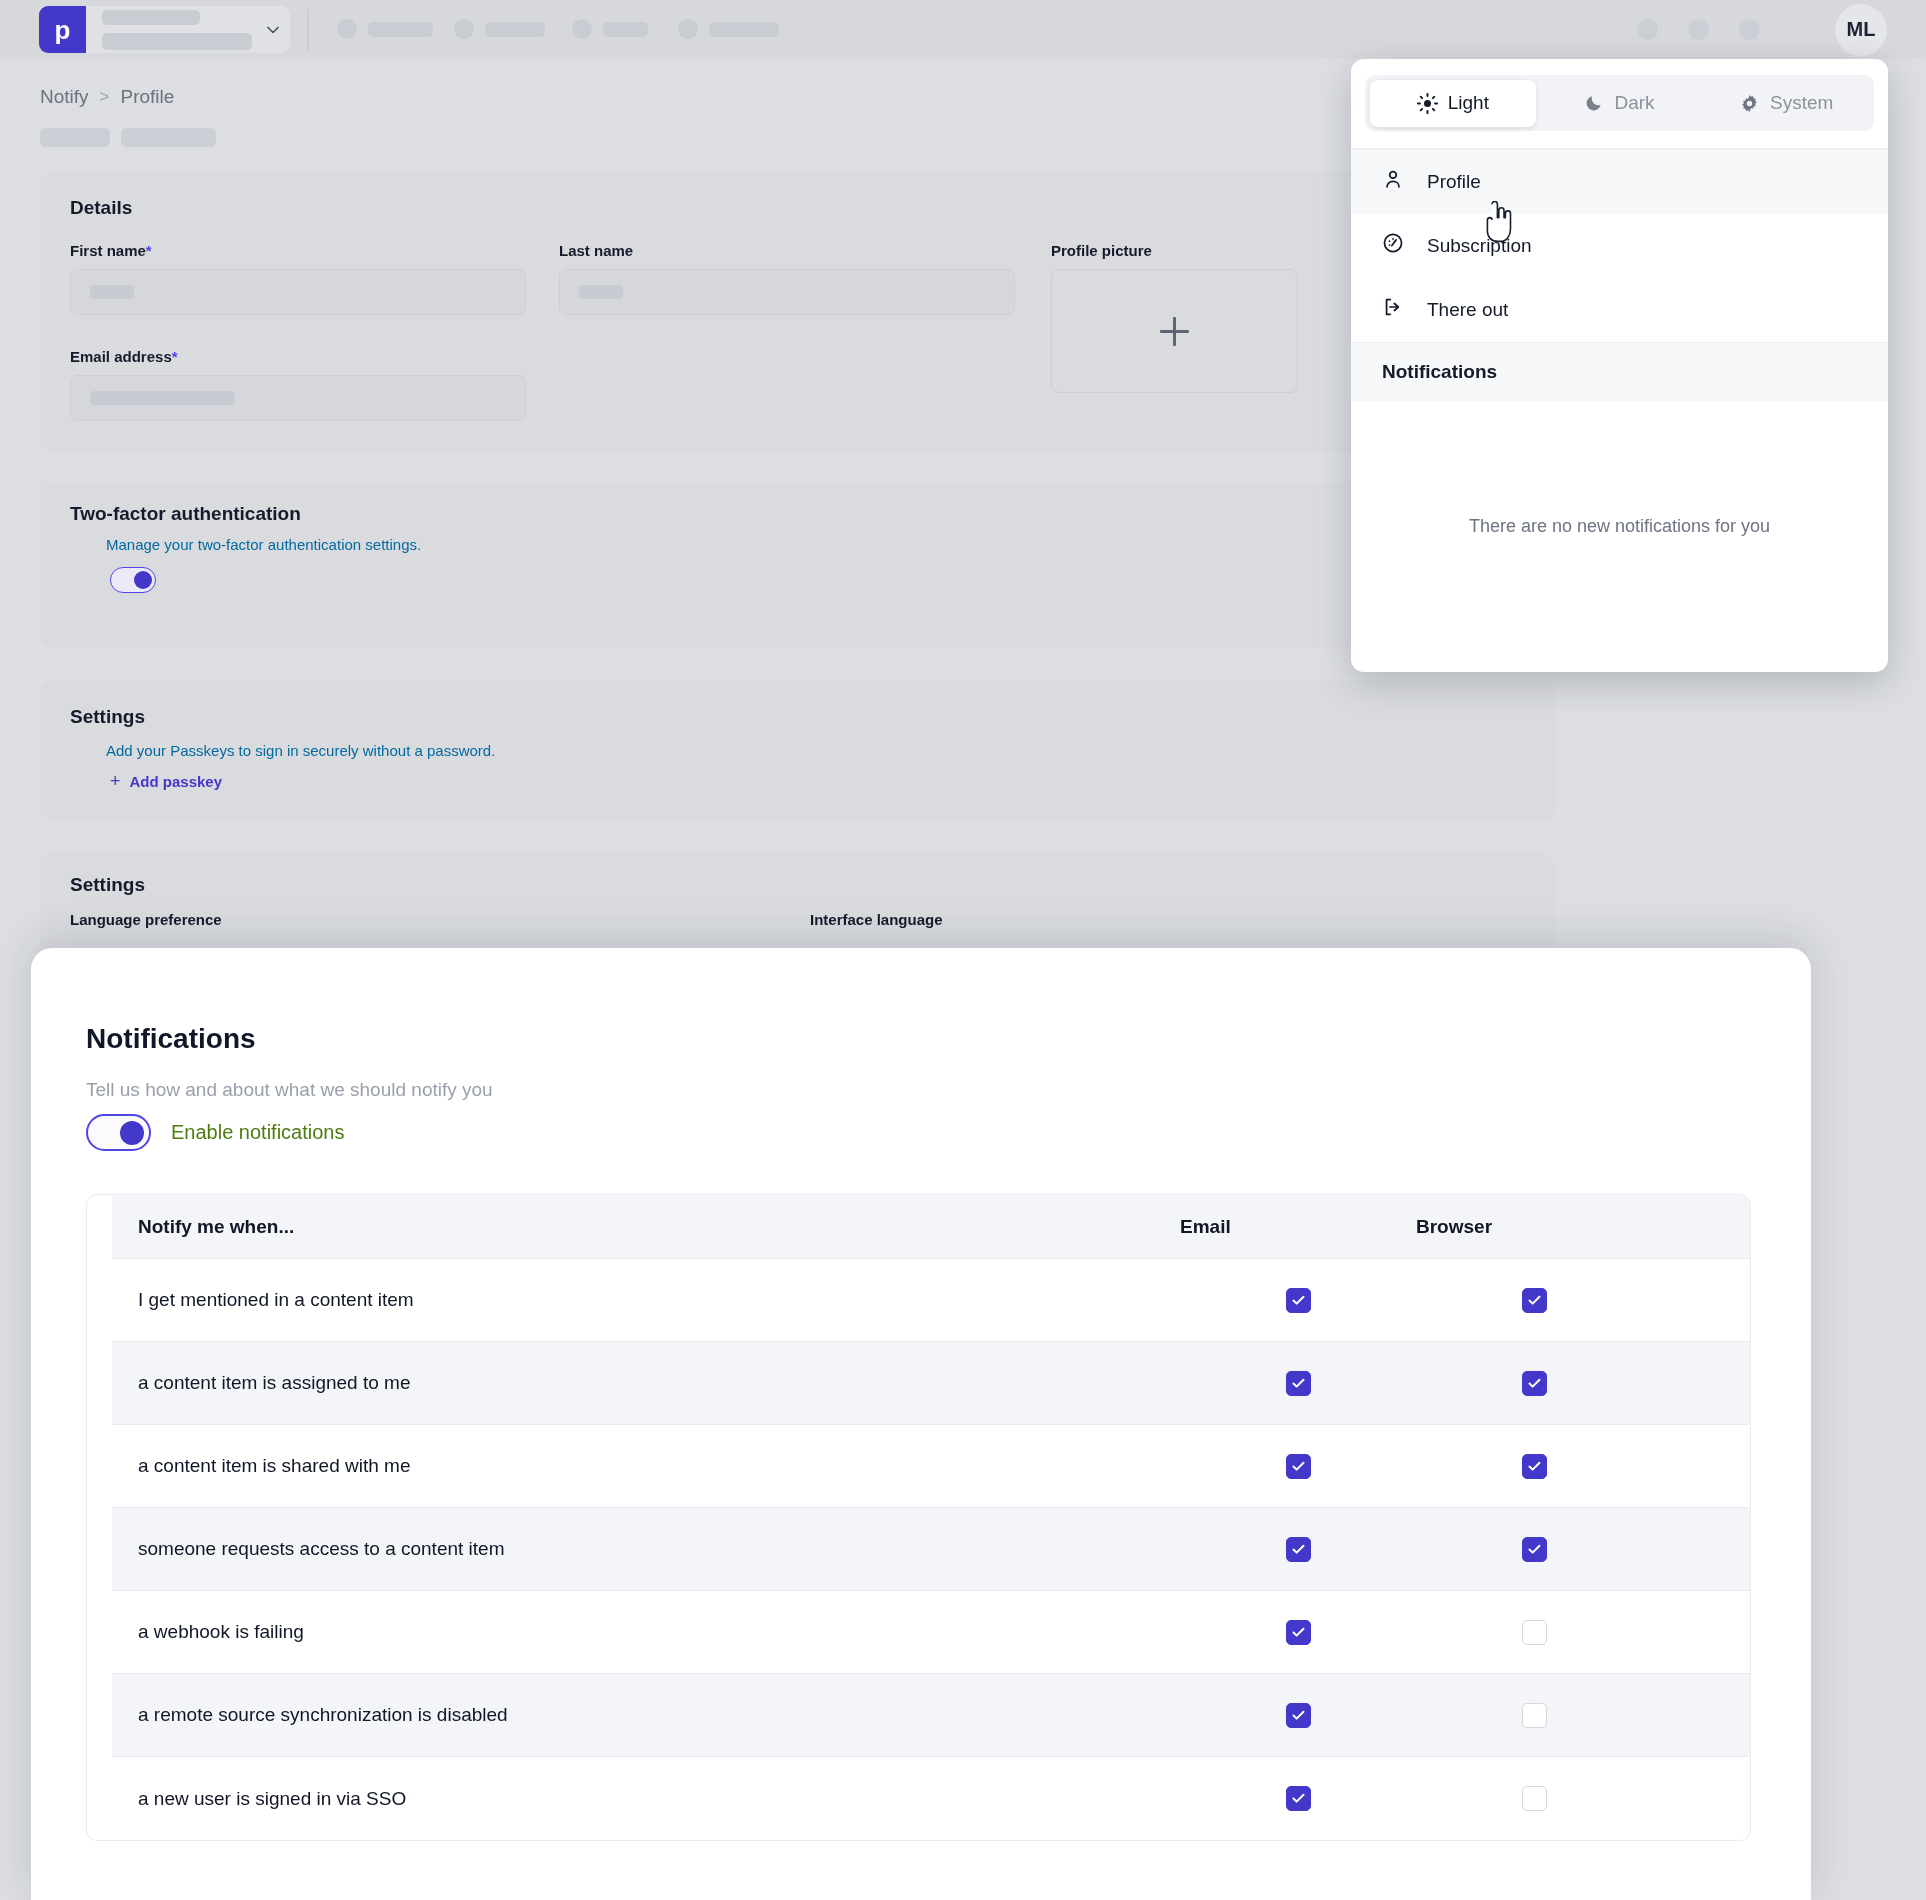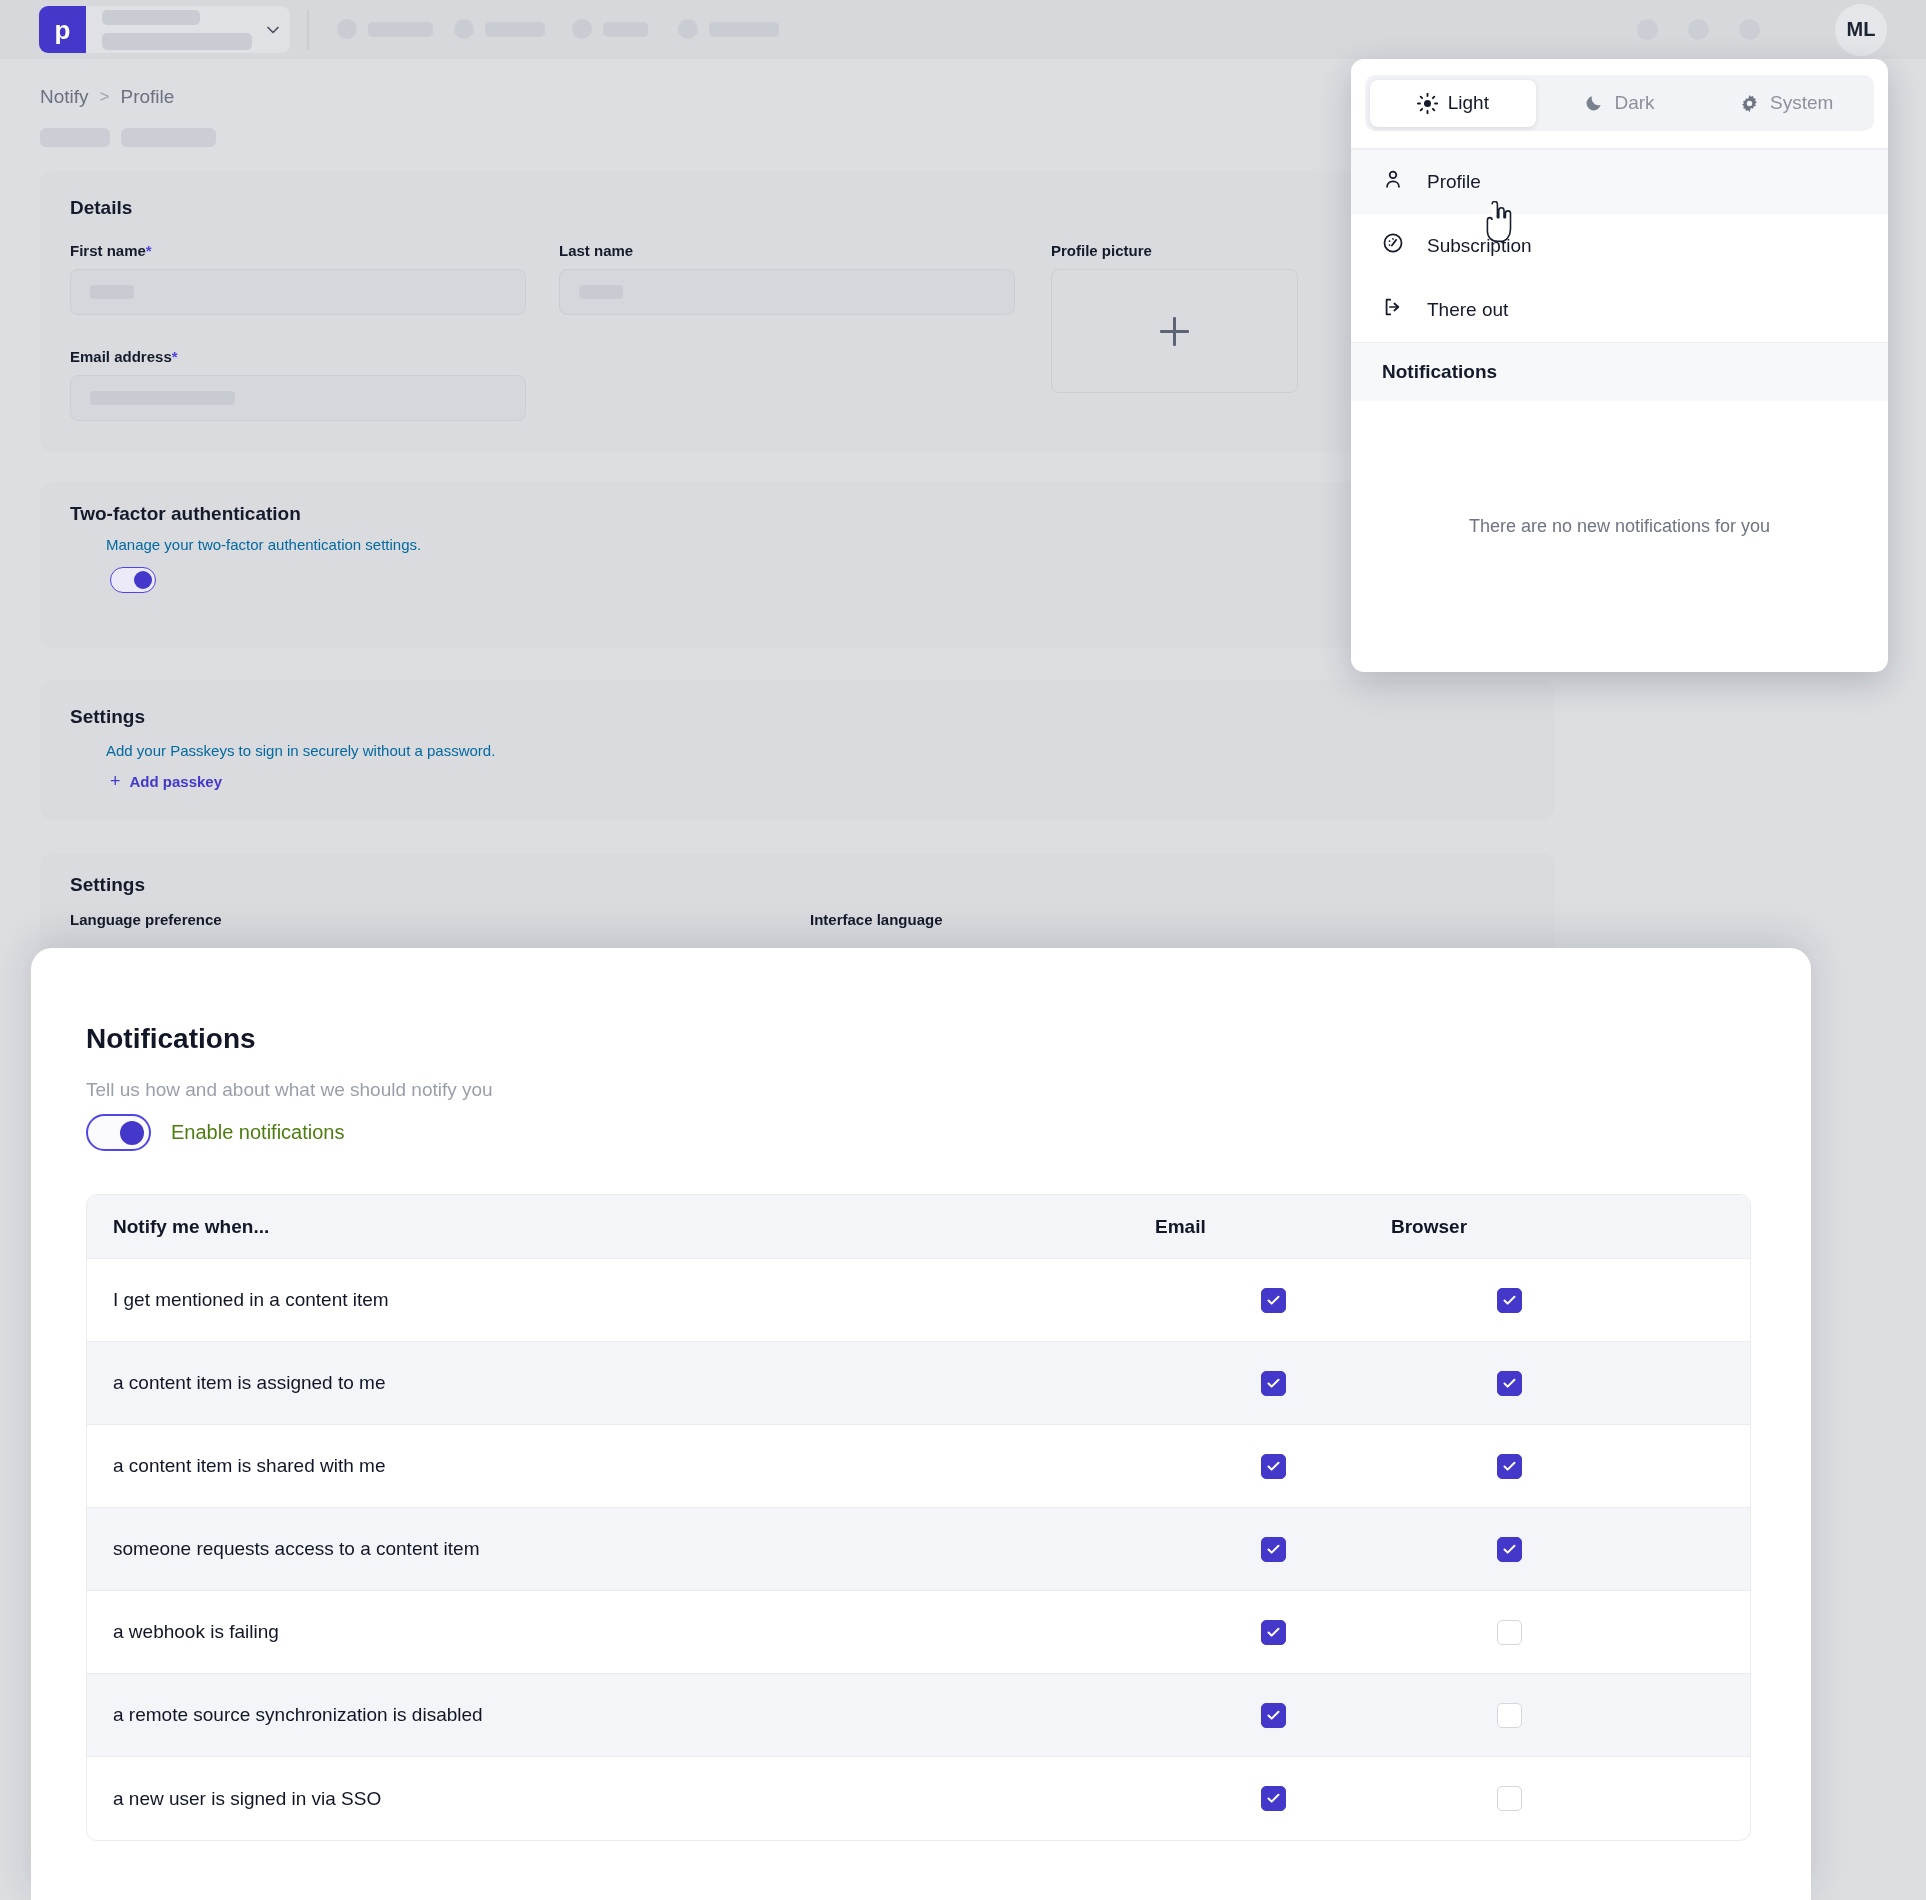--- a/index.html
+++ b/index.html
@@ -142,21 +142,21 @@
   .modal-sub   { position: absolute; left: 55px; top: 131px; font-size: 19px; color: #9aa0ab; }
   .modal-toggle-row { position: absolute; left: 55px; top: 166px; display: flex; align-items: center; gap: 20px; }
   .toggle-lg { width: 65px; height: 37px; border-radius: 20px; border: 2px solid #4f46e5;
                background: #fbfbfe; position: relative; }
   .toggle-lg .knob { position: absolute; right: 5px; top: 4.5px; width: 24px; height: 24px;
                      border-radius: 50%; background: #4338ca; }
   .toggle-lbl { font-size: 20px; color: #4d7c0f; }
 
   .ntable {
     position: absolute; left: 55px; top: 246px; width: 1665px;
-    border: 1.5px solid #e9ebef; border-radius: 11px; overflow: hidden;
+    border: 1.5px solid #e9ebef; border-radius: 11px; overflow: hidden; padding-left: 25px;
   }
   .nrow { display: flex; align-items: center; height: 83px; border-bottom: 1.5px solid #e9ebef; }
   .nrow:last-child { border-bottom: none; }
   .nrow.head { background: #f4f5f8; height: 64px; }
   .nrow.alt { background: #f4f5f8; }
   .ncell-label { width: 1068px; padding-left: 26px; font-size: 19px; color: #111727; }
   .nrow.head .ncell-label { font-weight: 700; }
   .ncell-col { width: 236px; display: flex; justify-content: center; font-size: 19px; color: #111727; }
   .nrow.head .ncell-col { font-weight: 700; justify-content: flex-start; }
 

